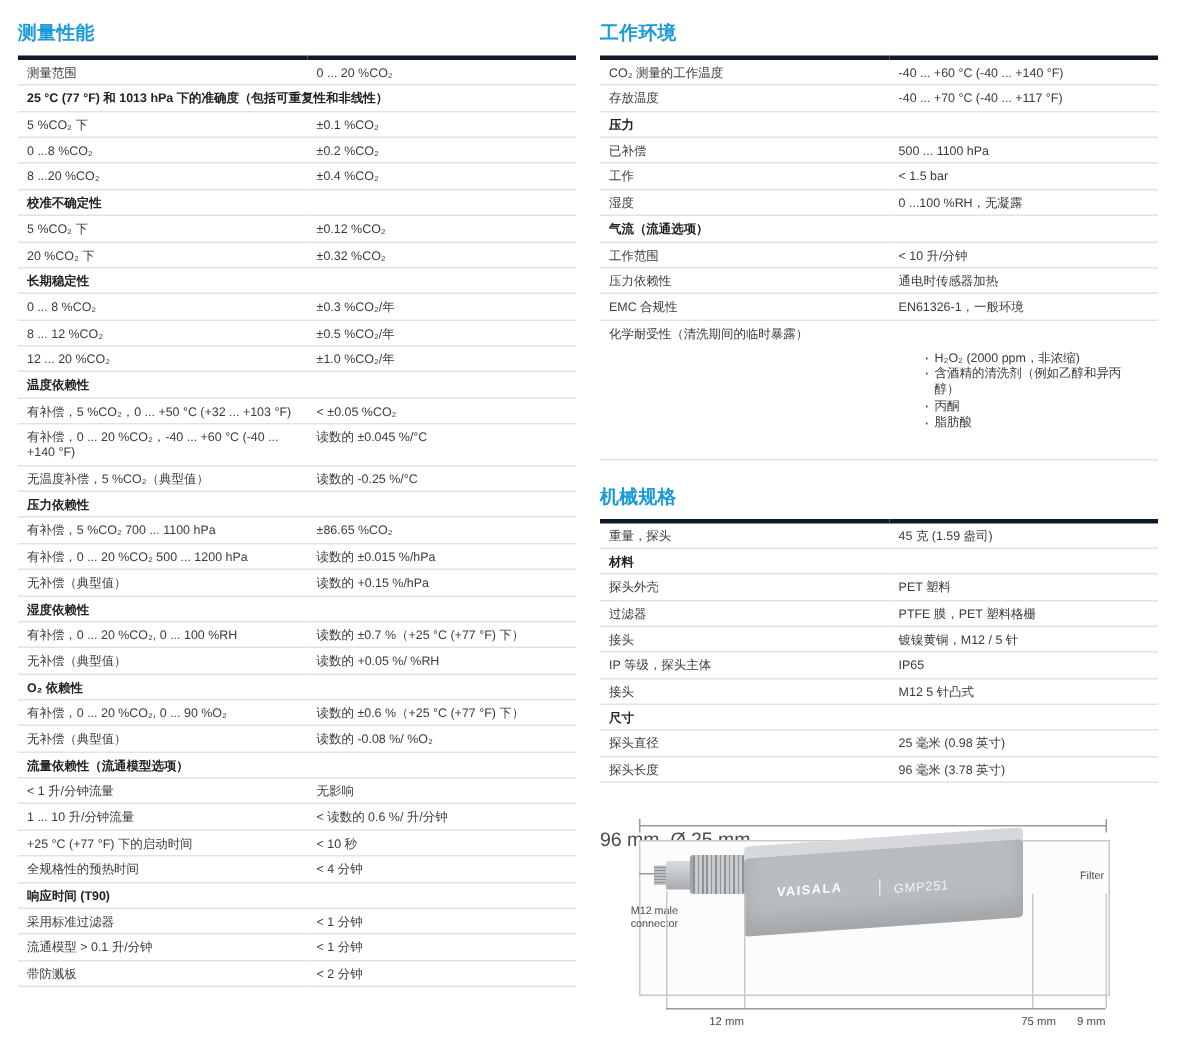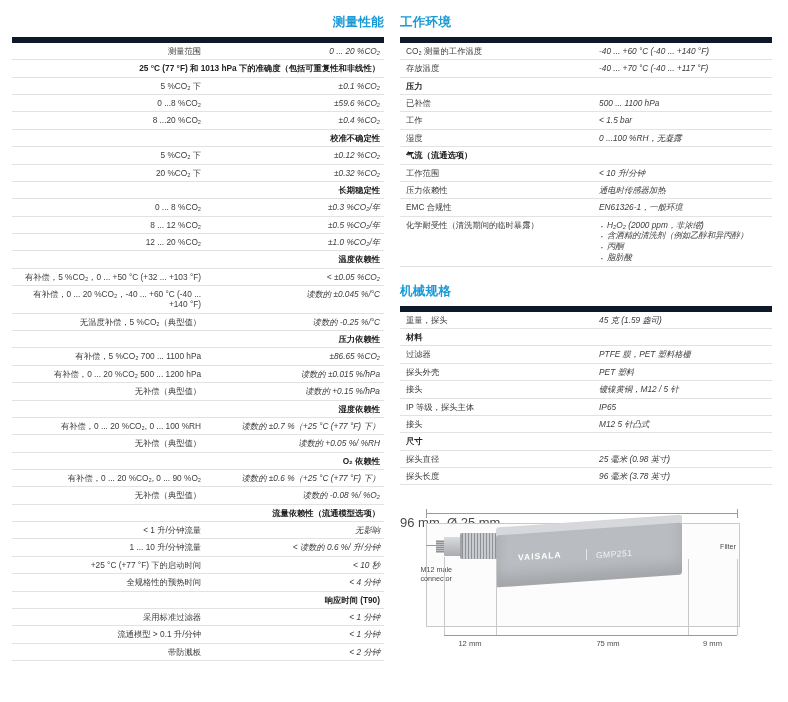--- a/index.html
+++ b/index.html
@@ -18,21 +18,20 @@
   }
   .page {
     display: flex;
     width: 788px;
     box-sizing: border-box;
     padding: 14px 12px 0 12px;
   }
   .col-left {
     width: 372px;
     margin-right: 16px;
-    text-align: right;
   }
   .col-right {
     width: 372px;
   }
   h2.section-title {
     color: #1a9ad7;
     font-size: 12.5px;
     font-weight: bold;
     margin: 0 0 6px 0;
     padding: 0;
@@ -53,27 +52,26 @@
   }
   .spec-table tr.group td {
     font-weight: bold;
     color: #222222;
   }
   .spec-table td.c1 {
     width: 52%;
   }
   .spec-table td.c2 {
     width: 48%;
-    font-style: italic;
   }
   .spec-table tr.first-row td {
-    border-top: 6px solid #0f172a;
+    border-top: 3px solid #0f172a;
   }
   .bullets {
-    margin: 0;
+    margin: 16px;
     padding: 0;
     list-style: none;
   }
   .bullets li {
     position: relative;
     padding-left: 8px;
     line-height: 1.3;
   }
   .bullets li:before {
     content: "\00B7";
@@ -237,21 +235,21 @@
     position: absolute;
     top: 136px;
     height: 1px;
     background: #9a9a9a;
   }
   .dim-text {
     position: absolute;
     top: 140px;
     font-size: 7.6px;
     color: #4a4a4a;
-    text-align: center;
+    text-align: right;
   }
   .vline {
     position: absolute;
     width: 1px;
     background: #c9c9c9;
   }
 </style>
 </head>
 <body>
 
@@ -267,21 +265,21 @@
           </tr>
           <tr class="group">
             <td class="c1" colspan="2">25 °C (77 °F) 和 1013 hPa 下的准确度（包括可重复性和非线性）</td>
           </tr>
           <tr>
             <td class="c1">5 %CO₂ 下</td>
             <td class="c2">±0.1 %CO₂</td>
           </tr>
           <tr>
             <td class="c1">0 ...8 %CO₂</td>
-            <td class="c2">±59.6 %CO₂</td>
+            <td class="c2">±0.2 %CO₂</td>
           </tr>
           <tr>
             <td class="c1">8 ...20 %CO₂</td>
             <td class="c2">±0.4 %CO₂</td>
           </tr>
           <tr class="group">
             <td class="c1" colspan="2">校准不确定性</td>
           </tr>
           <tr>
             <td class="c1">5 %CO₂ 下</td>
@@ -458,26 +456,26 @@
     <table class="spec-table">
       <tbody id="ms-body">
           <tr class=" first-row">
             <td class="c1">重量，探头</td>
             <td class="c2">45 克 (1.59 盎司)</td>
           </tr>
           <tr class="group">
             <td class="c1" colspan="2">材料</td>
           </tr>
           <tr>
+            <td class="c1">探头外壳</td>
+            <td class="c2">PET 塑料</td>
+          </tr>
+          <tr>
             <td class="c1">过滤器</td>
             <td class="c2">PTFE 膜，PET 塑料格栅</td>
-          </tr>
-          <tr>
-            <td class="c1">探头外壳</td>
-            <td class="c2">PET 塑料</td>
           </tr>
           <tr>
             <td class="c1">接头</td>
             <td class="c2">镀镍黄铜，M12 / 5 针</td>
           </tr>
           <tr>
             <td class="c1">IP 等级，探头主体</td>
             <td class="c2">IP65</td>
           </tr>
           <tr>

